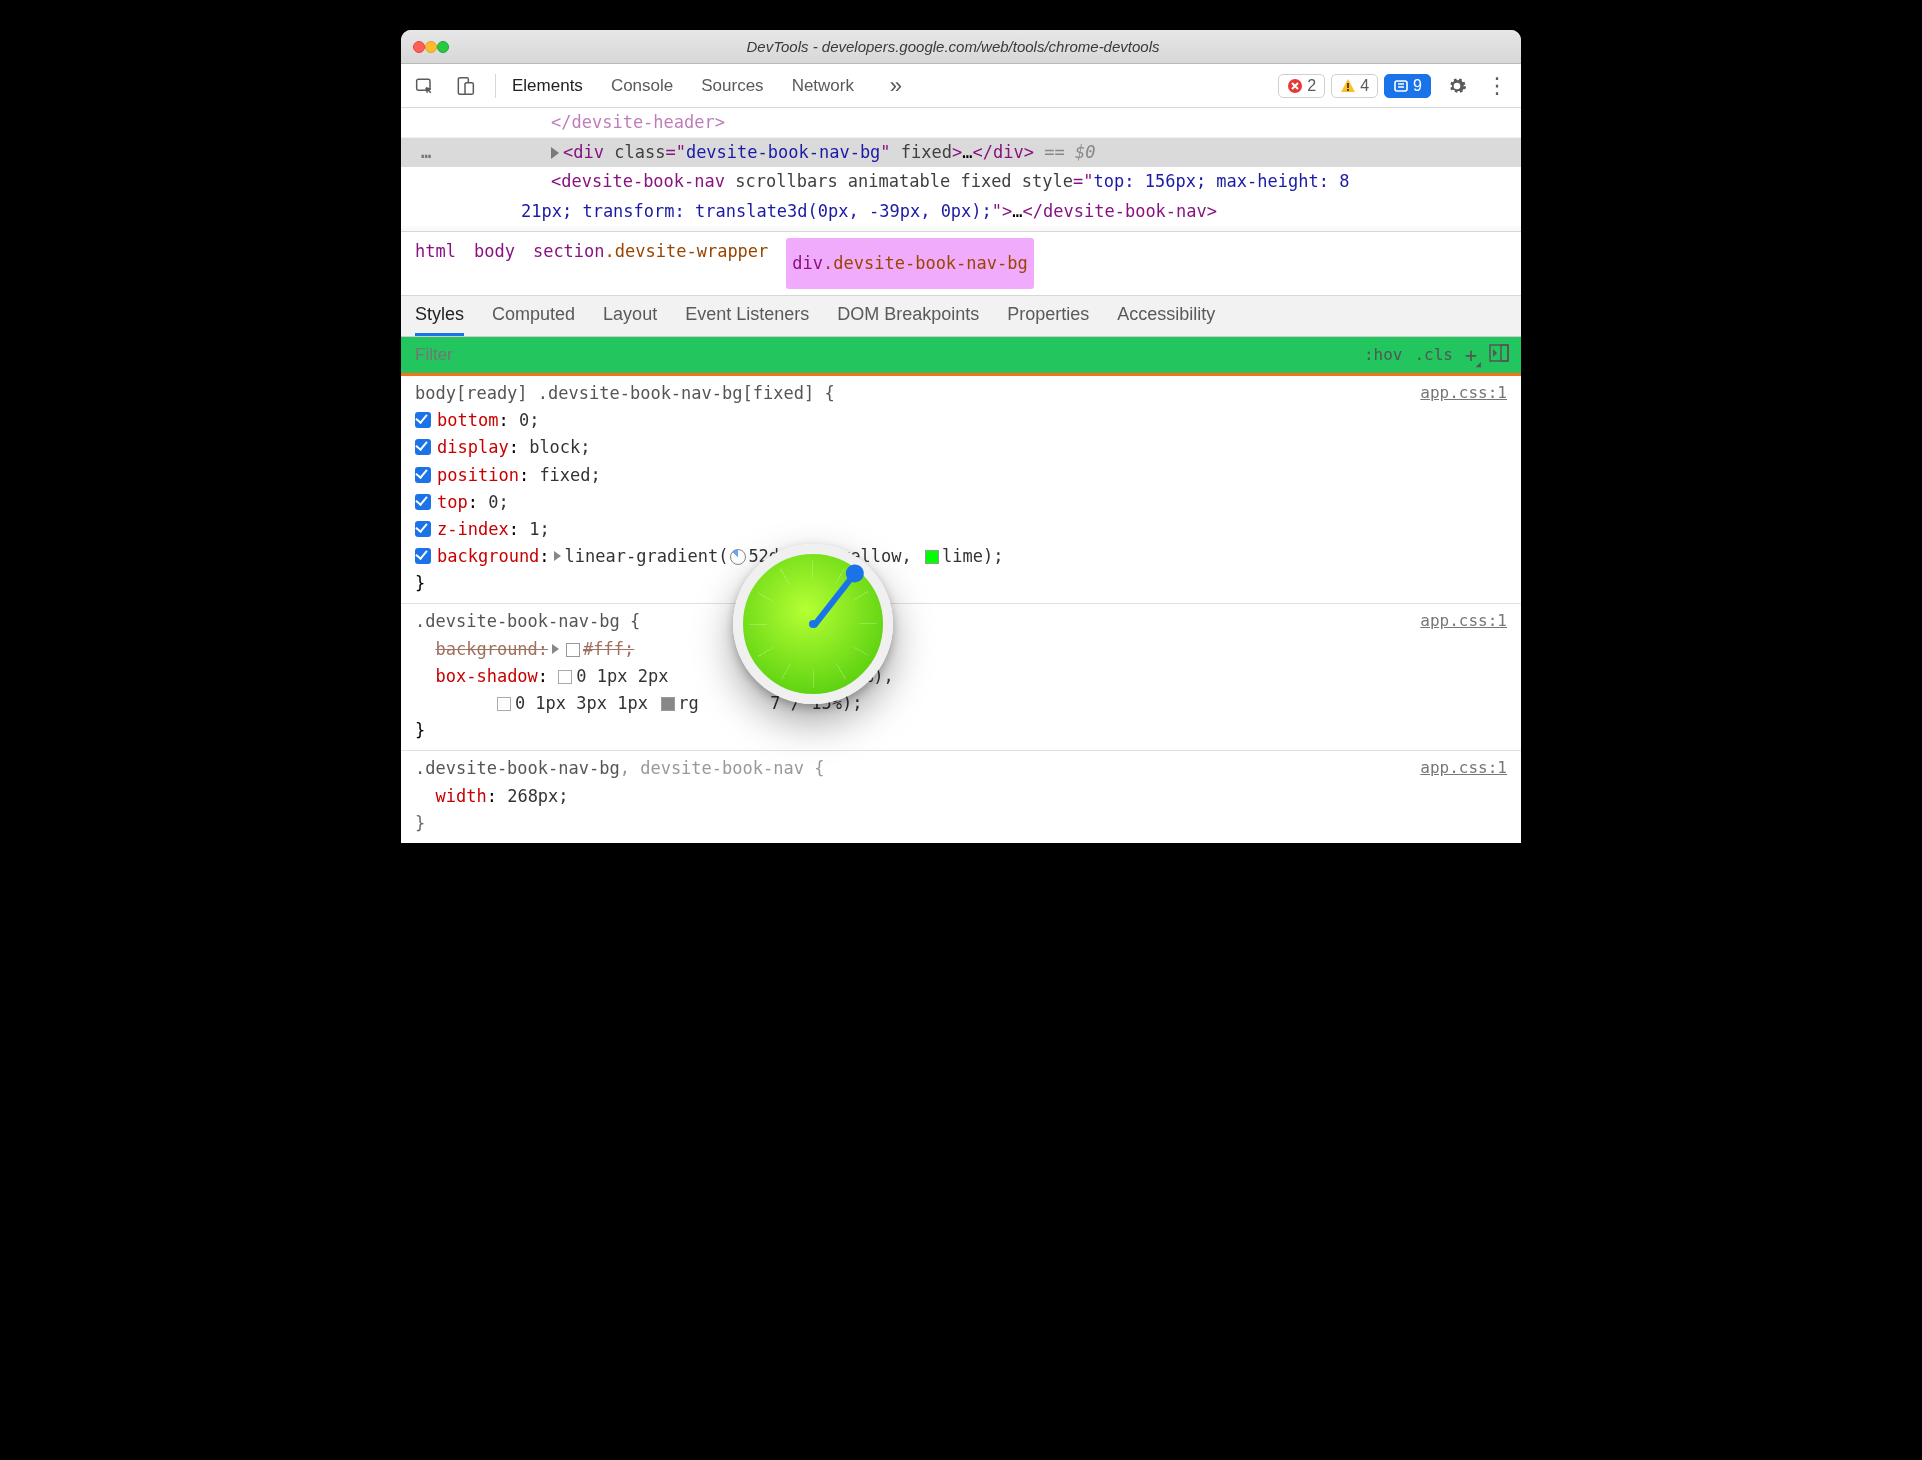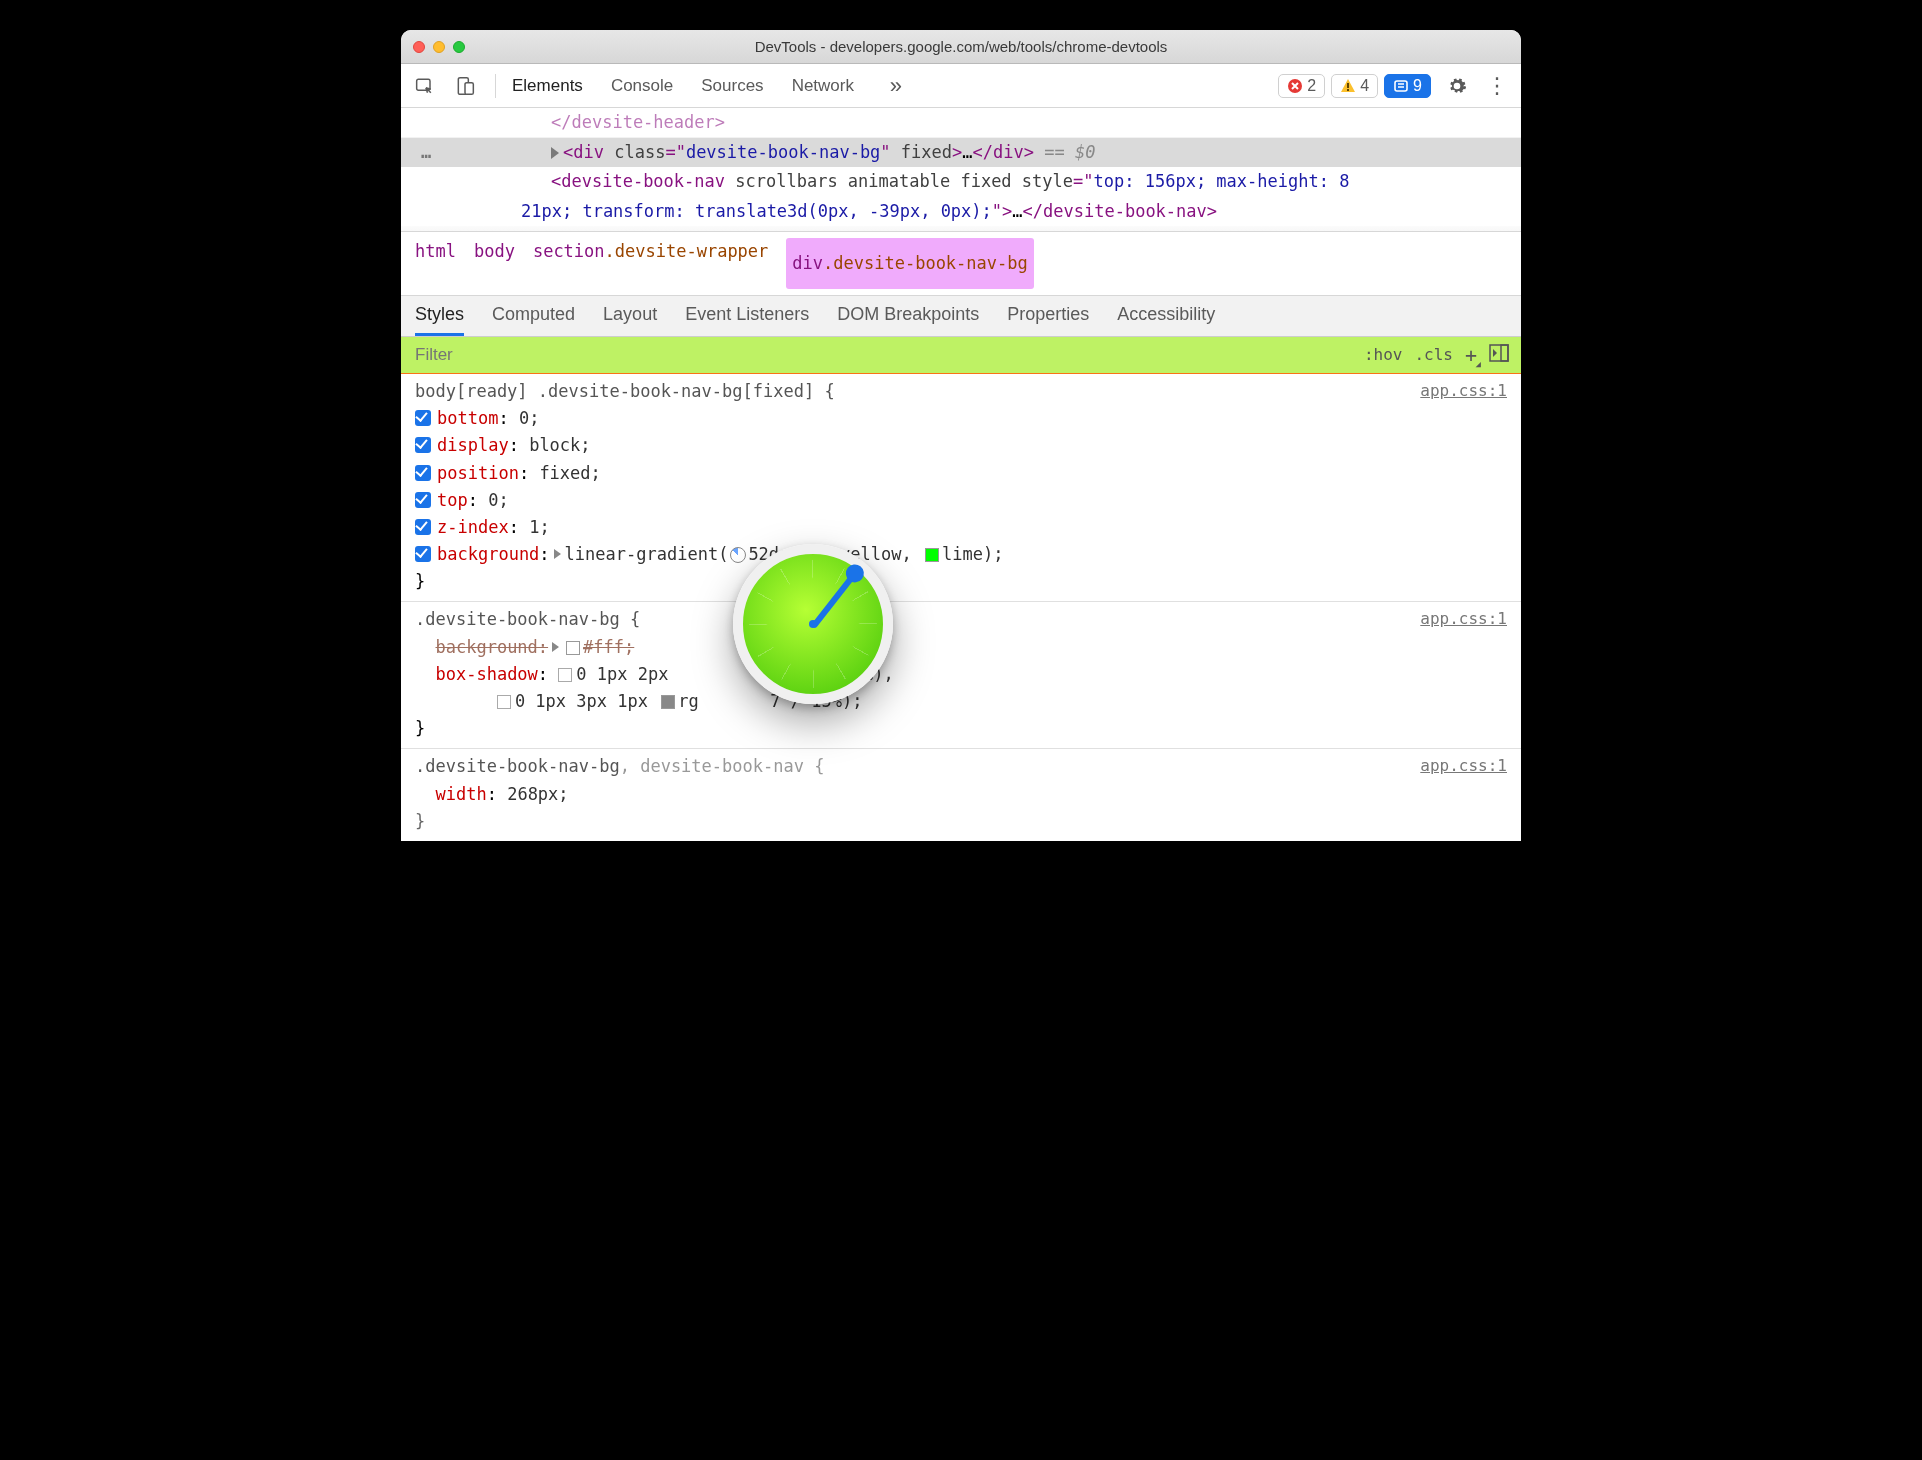--- a/index.html
+++ b/index.html
@@ -22,21 +22,21 @@
     overflow: hidden;
     position: relative;
   }
   .titlebar {
     height: 34px;
     background: linear-gradient(#e7e7e7, #d7d7d7);
     border-bottom: 1px solid #b9b9b9;
     display: flex;
     align-items: center;
     padding: 10px 12px;
-    gap: 8px;
+    font-style: italic;
   }
   .traffic { width: 12px; height: 12px; border-radius: 50%; }
   .close-dot { background: #ff5f57; border: .5px solid #e1463f; }
   .min-dot   { background: #ffbd2e; border: .5px solid #dfa124; }
   .zoom-dot  { background: #28c940; border: .5px solid #1bac2e; }
   .title { flex: 1; text-align: center; font-size: 15px; color: #3a3a3a; }
 
   .toolbar {
     display: flex;
     align-items: center;
@@ -75,21 +75,21 @@
 
   .breadcrumbs { display: flex; gap: 18px; padding: 6px 14px; border-top: 1px solid #d7d7d7; border-bottom: 1px solid #d7d7d7; font-size: 17px; }
   .breadcrumbs .bc { color: #881280; }
   .breadcrumbs .bc .cls { color: #994500; }
   .breadcrumbs .bc.active { background: #f0abfc; padding: 12px 6px; border-radius: 3px; }
 
   .subtabs { display: flex; gap: 28px; padding: 8px 14px 0; border-bottom: 1px solid #cdcdcd; background: #f2f2f2; font-size: 18px; color: #5a5a5a; }
   .subtab { padding-bottom: 8px; border-bottom: 3px solid transparent; }
   .subtab.active { color: #222; border-bottom-color: #1a73e8; }
 
-  .filter-row { display: flex; align-items: center; border-bottom: 1px solid #f97316; background: #bef264; }
+  .filter-row { display: flex; align-items: center; border-bottom: 3px solid #f97316; background: #22c55e; }
   .filter-input { flex: 1; border: none; background: transparent; padding: 8px 14px; font-size: 17px; color: #444; outline: none; }
   .filter-tools { display: flex; gap: 12px; padding-right: 12px; font-size: 16px; color: #555; font-family: ui-monospace, Menlo, monospace; align-items: center; }
   .filter-tools span { cursor: default; }
 
   .styles-pane { }
   .rule { padding: 4px 14px 6px; border-bottom: 1px solid #e0e0e0; position: relative; }
   .rule-header { display: flex; justify-content: space-between; }
   .rule-selector { color: #555; }
   .rule-source { color: #777; text-decoration: underline; font-size: 16px; }
   .decl-line { }

